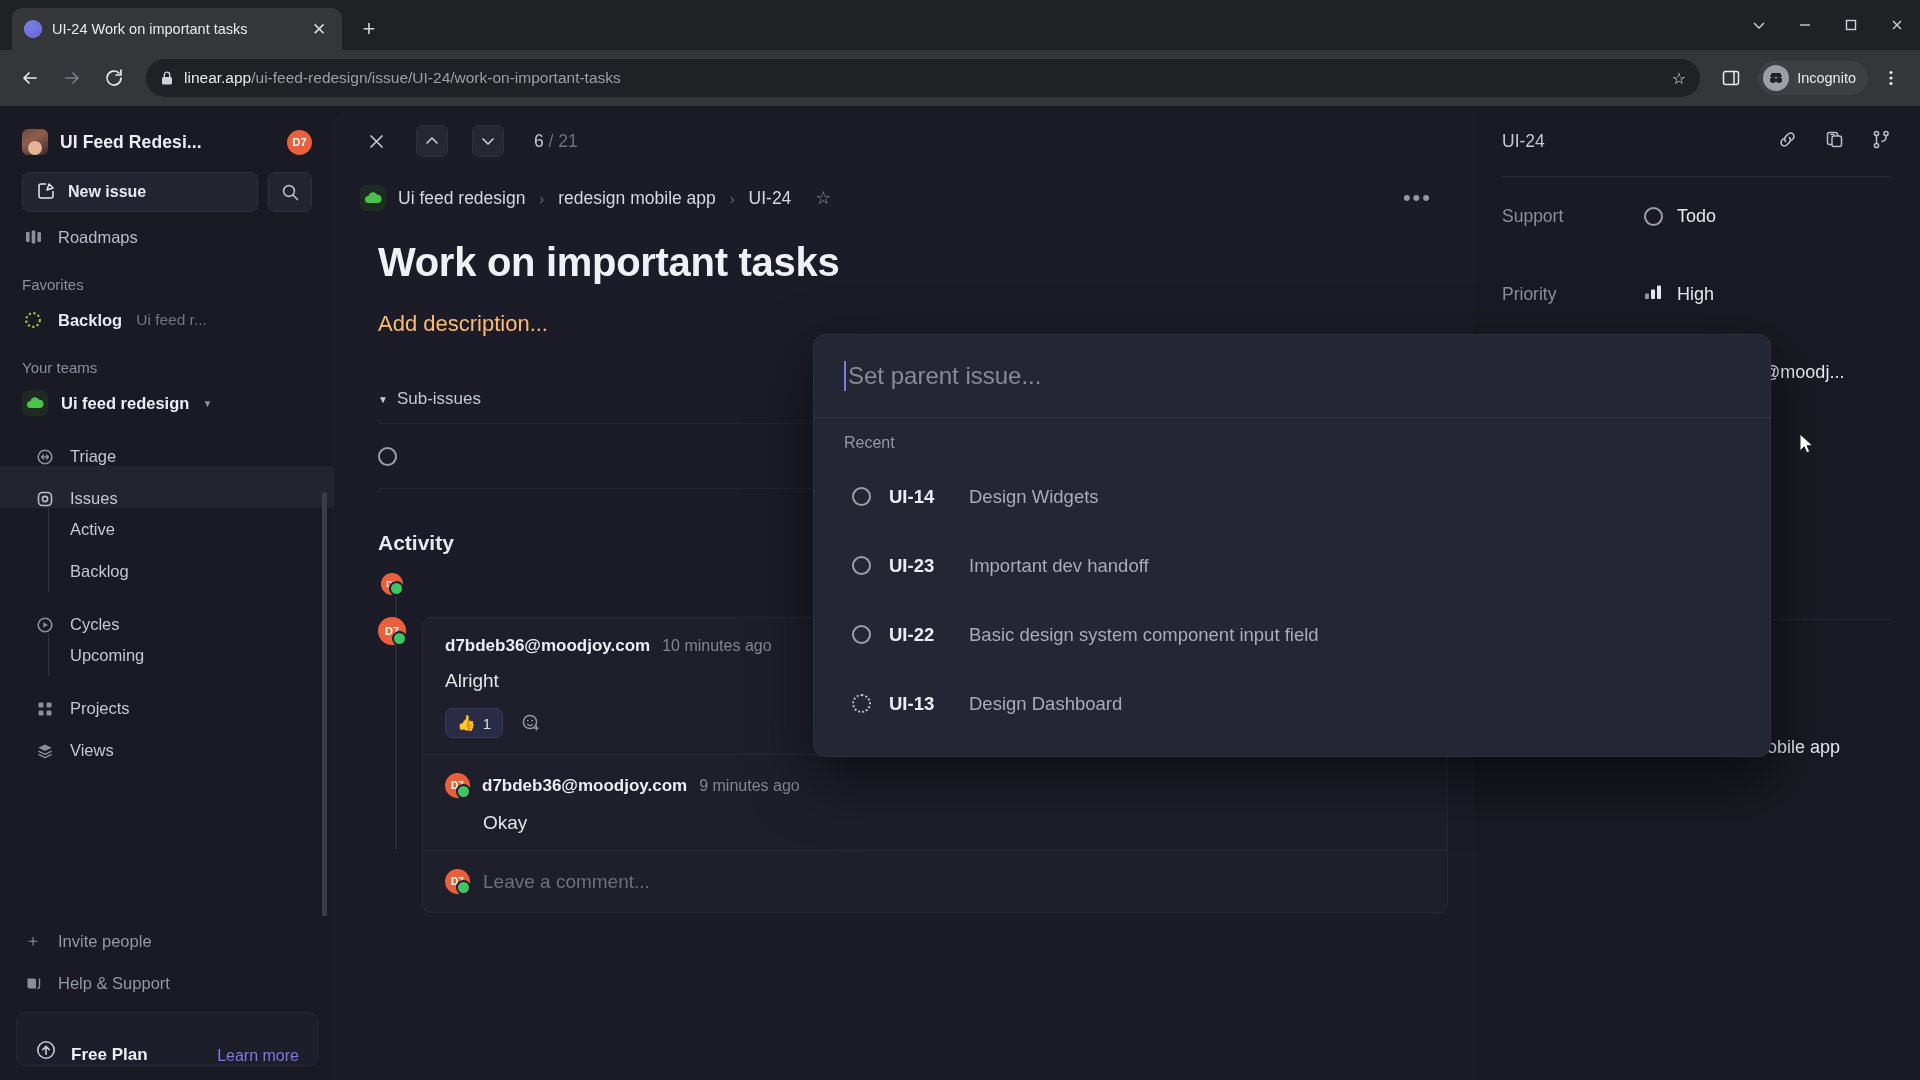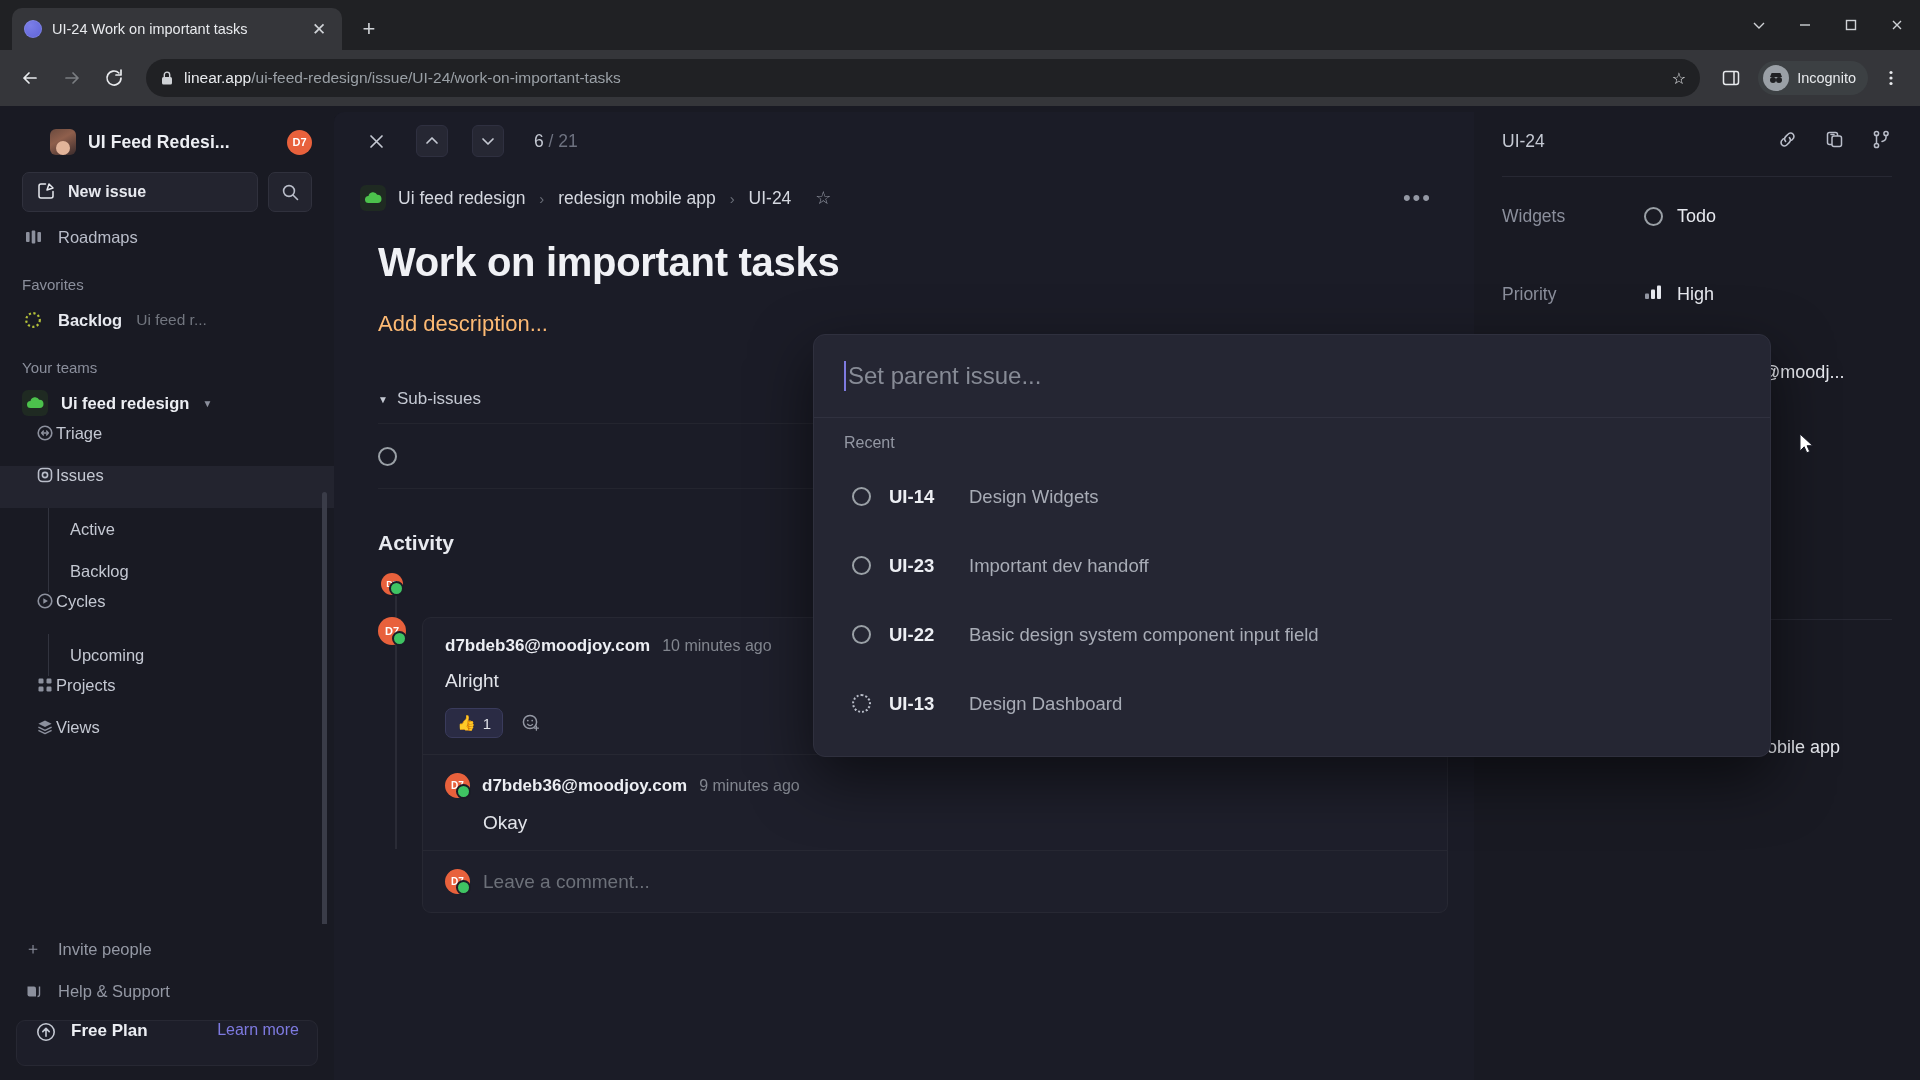--- a/index.html
+++ b/index.html
@@ -45,21 +45,21 @@
     height:34px; background:#3c4043; border-radius:17px; display:flex; align-items:center; gap:8px; padding: 0 12px 0 5px;
     color:#e8eaed; font-size:14.5px; margin-left:4px;
   }
   .incog-avatar { width:26px;height:26px;border-radius:50%;background:#9aa0a6;display:flex;align-items:center;justify-content:center; }
 
   
   .app { flex:1; display:flex; background:#191a23; min-height:0; }
 
   
   .sidebar { width: 334px; flex:none; background:#191a23; display:flex; flex-direction:column; position:relative; padding: 0 0 0 0; }
-  .sb-top { padding: 16px 22px 0 22px; margin-left: 28px; }
+  .sb-top { padding: 16px 22px 0 22px; }
   .ws-row { display:flex; align-items:center; gap:12px; height:40px; }
   .ws-avatar { width:26px;height:26px;border-radius:6px; flex:none; overflow:hidden;
     background: linear-gradient(150deg,#6b4a3e 0%,#8f5f4c 40%,#3a2b2c 100%); position:relative; }
   .ws-avatar::after { content:""; position:absolute; left:6px; top:12px; width:14px;height:14px;border-radius:50%;
     background:#e2b49a; }
   .ws-name { color:#eceef3; font-size:17.5px; font-weight:700; letter-spacing:.1px; }
   .ws-badge { margin-left:auto; width:25px;height:25px;border-radius:50%;
     background:#e8613c; color:#fff; font-size:11px; font-weight:700; display:flex;align-items:center;justify-content:center;}
 
   .sb-actions { display:flex; gap:10px; padding: 10px 22px 0 22px; }
@@ -74,32 +74,32 @@
   .nav-item { height:42px; display:flex; align-items:center; gap:14px; padding: 0 22px; color:#b9bdc9; font-size:16.5px; }
   .nav-item .ic { width:22px; display:flex; align-items:center; justify-content:center; flex:none; color:#8c909d; }
   .sec-label { color:#8b8f9c; font-size:15px; padding: 18px 22px 6px 22px; }
   .fav-item { height:42px; display:flex; align-items:center; gap:14px; padding: 0 22px; font-size:16.5px; }
   .fav-item .name { color:#e7e9ef; font-weight:600; }
   .fav-item .sub { color:#72767f; font-size:15.5px; overflow:hidden; white-space:nowrap; }
   .team-row { height:42px; display:flex; align-items:center; gap:13px; padding: 0 22px; }
   .team-ic { width:26px;height:26px;border-radius:6px;background:#1f2a22;display:flex;align-items:center;justify-content:center;flex:none;}
   .team-name { color:#eceef3; font-size:16.5px; font-weight:700;}
   .caret { color:#8b8f9c; font-size:10px; }
-  .sub-item { height:42px; display:flex; align-items:flex-start; padding: 0 22px 0 34px; color:#c4c8d2; font-size:16.5px; position:relative;}
+  .sub-item { height:42px; display:flex; align-items:flex-end; gap:14px; padding: 0 22px 0 34px; color:#c4c8d2; font-size:16.5px; position:relative;}
   .sub-item .ic { width:22px; display:flex; align-items:center; justify-content:center; flex:none; color:#8c909d;}
   .sub-item.active { background:#23242f; }
   .sub-sub { height:42px; display:flex; align-items:center; padding: 0 22px 0 70px; color:#c4c8d2; font-size:16.5px; position:relative;}
   .tree-line { position:absolute; left:48px; top:0; bottom:0; width:1px; background:#32343f; }
 
   .sb-bottom { padding: 4px 0 14px 0; }
   .sb-foot { height:42px; display:flex;align-items:center; gap:14px; padding: 0 22px; color:#9498a4; font-size:16.5px;}
   .sb-foot .ic { width:22px;display:flex;align-items:center;justify-content:center;flex:none;color:#8c909d;}
   .plan {
-    margin: 8px 16px 0 16px; height:46px; background:#1d1e29; border:1px solid #272833; border-radius:9px;
-    display:flex; align-items:flex-start; gap:14px; padding: 0 18px;
+    margin: 8px 16px 0 16px; height:54px; background:#1d1e29; border:1px solid #272833; border-radius:9px;
+    display:flex; align-items:flex-end; gap:14px; padding: 0 18px;
   }
   .plan .nm { color:#eceef3; font-size:17px; font-weight:700; }
   .plan .lm { margin-left:auto; color:#7e7ae0; font-size:16px; }
   .sb-scrollbar { position:absolute; right:7px; top:280px; width:5px; height:700px; border-radius:3px; background:#3a3c48; }
 
   
   .main { flex:1; min-width:0; background:#191a23; display:flex; flex-direction:column; position:relative; }
   .main-inner { flex:1; display:flex; min-height:0; margin: 6px 0 0 0; background:#1b1c27; border-radius:10px 0 0 0; overflow:hidden;}
   .center { flex:1; min-width:0; display:flex; flex-direction:column; background:#1b1c27; }
 
@@ -573,21 +573,21 @@
                     <circle cx="5.5" cy="16.5" r="2.1" stroke="#b9bdc9" stroke-width="1.5" fill="none"></circle>
                     <circle cx="15" cy="4.5" r="2.1" stroke="#b9bdc9" stroke-width="1.5" fill="none"></circle>
                     <path d="M5.5 6.6v7.8M15 6.6v2.2c0 2.4-2 3.2-4 3.6" stroke="#b9bdc9" stroke-width="1.5" fill="none" stroke-linecap="round"></path>
                   </svg>
               </span>
             </span>
           </div>
           <div class="rp-divider"></div>
 
           <div class="prop">
-            <div class="prop-label">Widgets</div>
+            <div class="prop-label">Support</div>
             <div class="prop-val">
               <span class="circ"></span>
               <span class="t">Todo</span>
             </div>
           </div>
 
           <div class="prop">
             <div class="prop-label">Priority</div>
             <div class="prop-val">
               <span>

